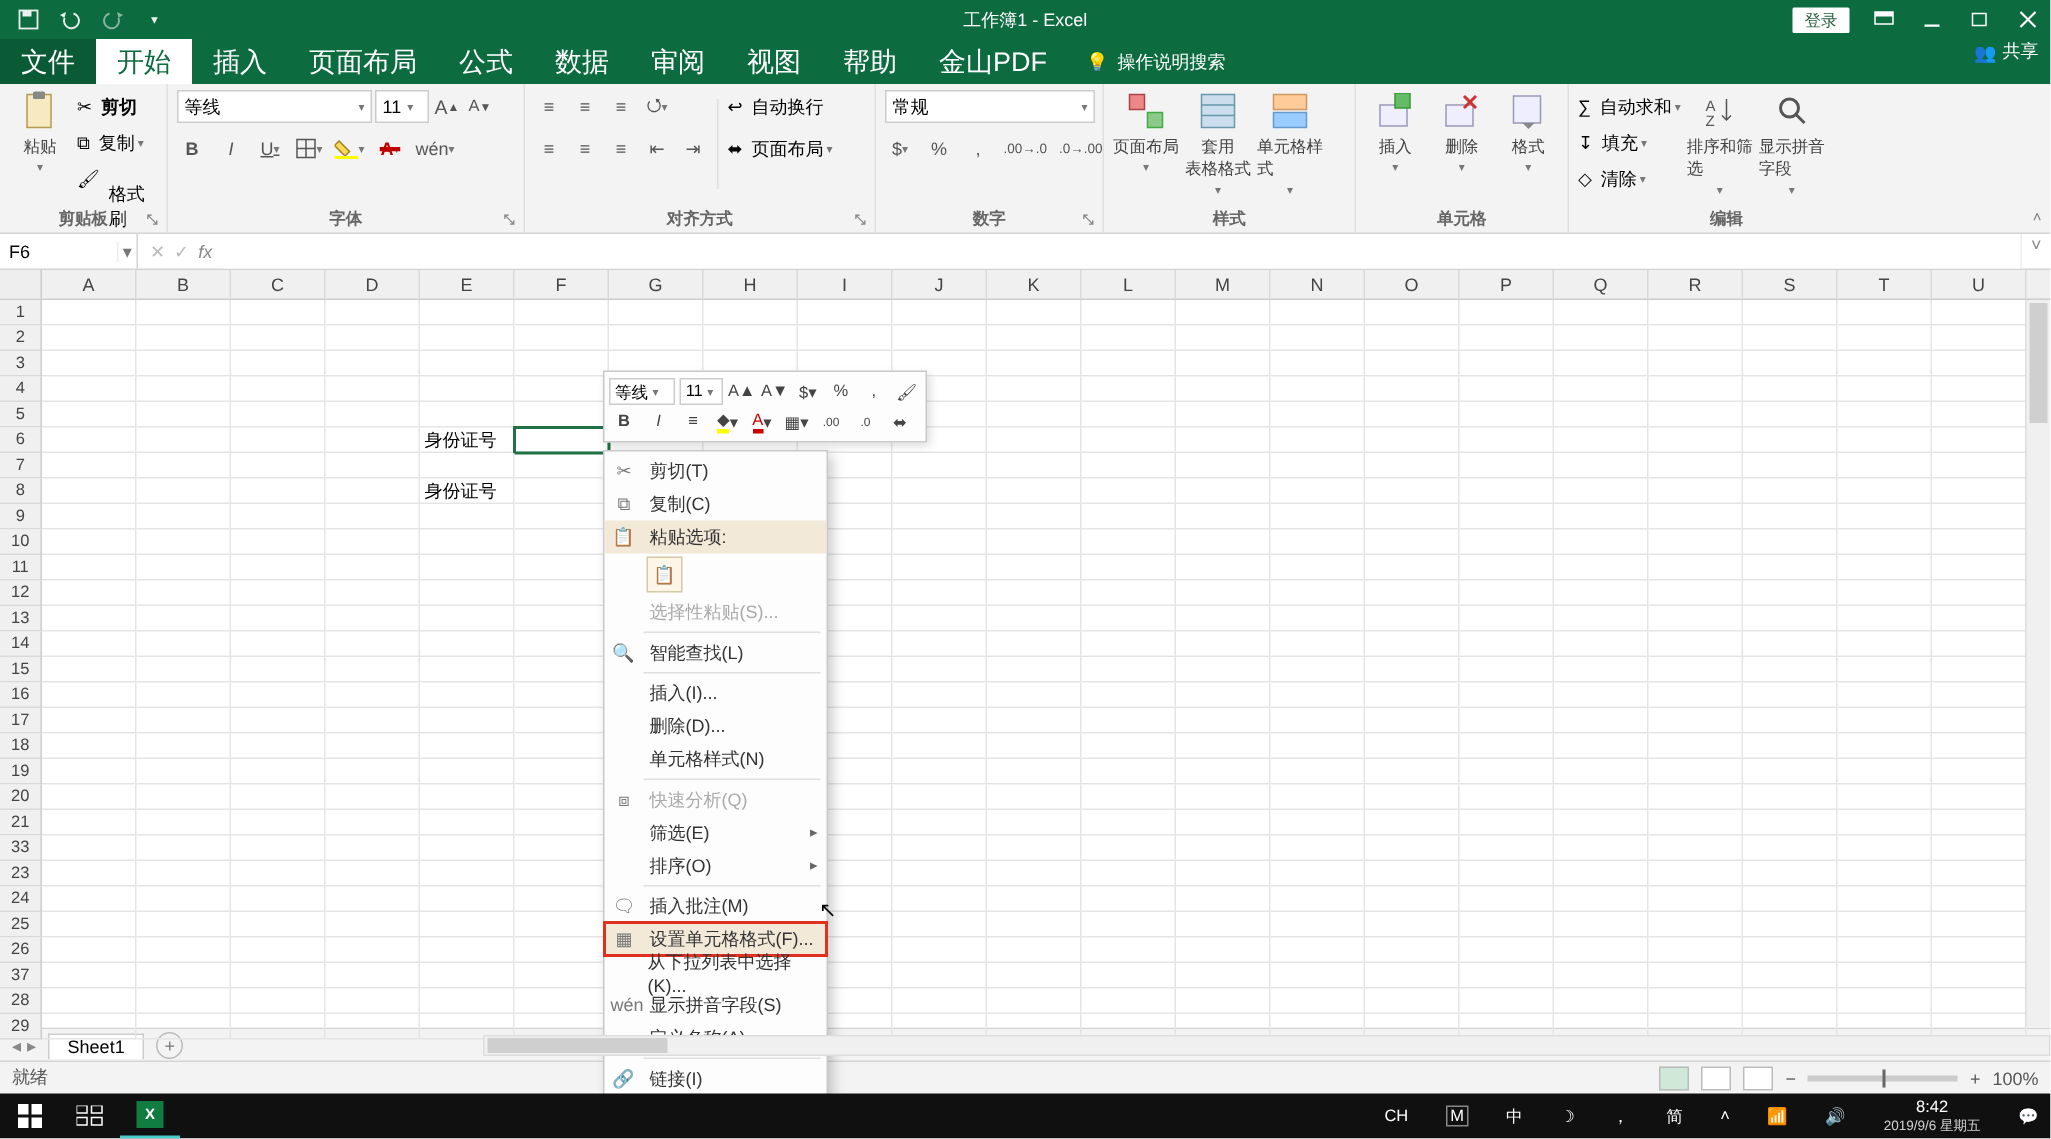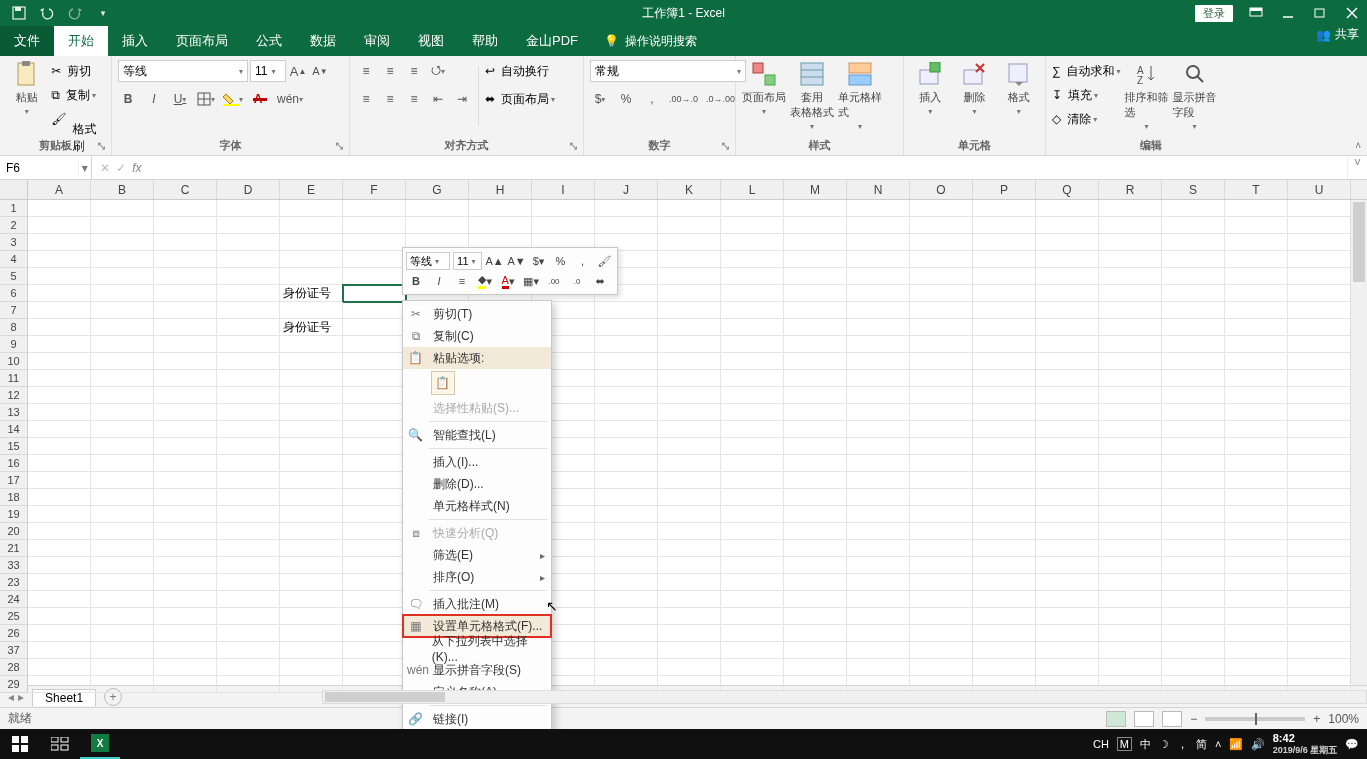--- a/index.html
+++ b/index.html
@@ -9,21 +9,21 @@
 .title-bar { height: 26px; background: #0d6b40; display: flex; align-items: center; color: #fff; position: relative; }
 .title-bar .qat { display: flex; align-items: center; gap: 2px; padding-left: 6px; }
 .title-bar .qat-btn { width: 26px; height: 24px; display: flex; align-items: center; justify-content: center; color: #fff; opacity: 0.9; }
 .title-bar .title { position: absolute; left: 50%; transform: translateX(-50%); font-size: 12px; }
 .title-bar .right { margin-left: auto; display: flex; align-items: center; gap: 2px; }
 .title-bar .login-btn { background: #fff; color: #2a5e3f; padding: 1px 8px; font-size: 11px; margin-right: 6px; border-radius: 1px; }
 .title-bar .win-btn { width: 30px; height: 24px; display: flex; align-items: center; justify-content: center; color: #fff; }
 
 
 .ribbon-tabs { height: 30px; background: #0d6b40; display: flex; align-items: stretch; position: relative; }
-.ribbon-tab { padding: 0 14px; color: #fff; font-size: 13px; display: flex; align-items: center; cursor: pointer; }
+.ribbon-tab { padding: 0 14px; color: #fff; font-size: 18px; display: flex; align-items: center; cursor: pointer; }
 .ribbon-tab.file { background: #0a5a36; }
 .ribbon-tab.active { background: #fff; color: #0d6b40; }
 .ribbon-tabs .tell-me { display: flex; align-items: center; color: #fff; padding: 0 12px; gap: 6px; }
 .ribbon-tabs .share { position: absolute; right: 8px; color: #fff; display:flex; align-items:center; gap:4px; }
 
 
 .ribbon { height: 100px; background: #f3f3f3; border-bottom: 1px solid #d4d4d4; display: flex; position: relative; }
 .ribbon-group { border-right: 1px solid #e0e0e0; padding: 4px 6px 2px 6px; display: flex; flex-direction: column; justify-content: space-between; }
 .ribbon-group .gbody { display: flex; gap: 4px; align-items: flex-start; }
 .ribbon-group .glabel { text-align: center; font-size: 11px; color: #666; padding-top: 2px; position: relative; font-weight: bold;}
@@ -88,21 +88,21 @@
 .ctx-sep { height:1px; background:#e0e0e0; margin:2px 4px 2px 26px;}
 .ctx-paste-opts { padding:2px 0 2px 28px;}
 .ctx-paste-opts .pbtn { width:24px; height:24px; border:1px solid #d4c9a8; background:#fcf6e8; display:inline-flex; align-items:center; justify-content:center;}
 
 
 .cursor { position:absolute; left:546px; top:598px; font-size:14px; color:#000; pointer-events:none;}
 
 
 .taskbar { position:absolute; bottom:0; left:0; right:0; height:30px; background:#101010; display:flex; align-items:center; color:#fff; font-size:11px;}
 .taskbar .tbtn { width:40px; height:30px; display:flex; align-items:center; justify-content:center;}
-.taskbar .tray { margin-left:auto; display:flex; align-items:center; gap:8px; padding-right:8px;}
+.taskbar .tray { margin-left:auto; display:flex; align-items:center; gap:25px; padding-right:8px;}
 .excel-ic { width:18px; height:18px; background:#107c41; color:#fff; display:flex; align-items:center; justify-content:center; font-size:10px; font-weight:bold;}
 
 .collapse-ribbon { position:absolute; right:6px; bottom:4px; font-size:10px; color:#777;}
 .fbar-toggle { margin-left:auto; width:20px; text-align:center; color:#888; border-left:1px solid #eee;}
 .dd-arrow{font-size:8px; color:#777;}
 svg{display:block;}
 </style>
 </head>
 <body>
 
@@ -187,21 +187,21 @@
               <rect x="4" y="3" width="16" height="22" fill="#f7e9c0" stroke="#b59b52"></rect>
               <rect x="8" y="1" width="8" height="5" fill="#888" rx="1"></rect>
             </svg>
           </div>
         <span>粘贴</span>
         <span class="dd-arrow">▾</span>
       </div>
       <div style="display:flex; flex-direction:column; gap:2px;">
         <div class="small-row">
             <span>✂</span>
-            <span style="margin-left:4px;">剪切</span>
+            <span style="margin-left:4px;font-weight:bold;">剪切</span>
           </div>
         <div class="small-row">
             <span>⧉</span>
             <span style="margin-left:4px;">复制</span>
             <span class="dd-arrow">▾</span>
           </div>
         <div class="small-row">
             <span>🖌</span>
             <span style="margin-left:4px;margin-top:37px;">格式刷</span>
           </div>
@@ -284,21 +284,21 @@
             <span style="margin-left:4px;">页面布局</span>
             <span class="dd-arrow">▾</span>
           </div>
       </div>
     </div>
     <div class="glabel"><span>对齐方式</span><span class="dlaunch">⤡</span></div>
   </div>
 
   <div class="ribbon-group" style="width:152px;">
     <div class="gbody" style="flex-direction:column; gap:6px;">
-      <div class="combo" style="width:156px;">
+      <div class="combo" style="width:140px;">
           <span>常规</span>
           <span class="dd-arrow" style="margin-left:auto;">▾</span>
         </div>
       <div class="small-row" style="gap:6px;">
         <div class="small-btn">$<span class="dd-arrow">▾</span></div>
         <div class="small-btn">%</div>
         <div class="small-btn">,</div>
         <div class="small-btn" style="font-size:9px;">.00→.0</div>
         <div class="small-btn" style="font-size:9px;">.0→.00</div>
       </div>
@@ -1332,19 +1332,19 @@
   <div class="tray">
     <span>CH</span>
     <span style="border:1px solid #888; padding:0 2px;">M</span>
     <span>中</span>
     <span>☽</span>
     <span>，</span>
     <span>简</span>
     <span>˄</span>
     <span>📶</span>
     <span>🔊</span>
-    <div style="text-align:left; line-height:12px;font-weight:bold;">
+    <div style="text-align:center; line-height:12px;">
       <div>8:42</div>
       <div style="font-size:9px; opacity:.8;">2019/9/6 星期五</div>
     </div>
     <span>💬</span>
   </div>
 </div>
 
 </body></html>

